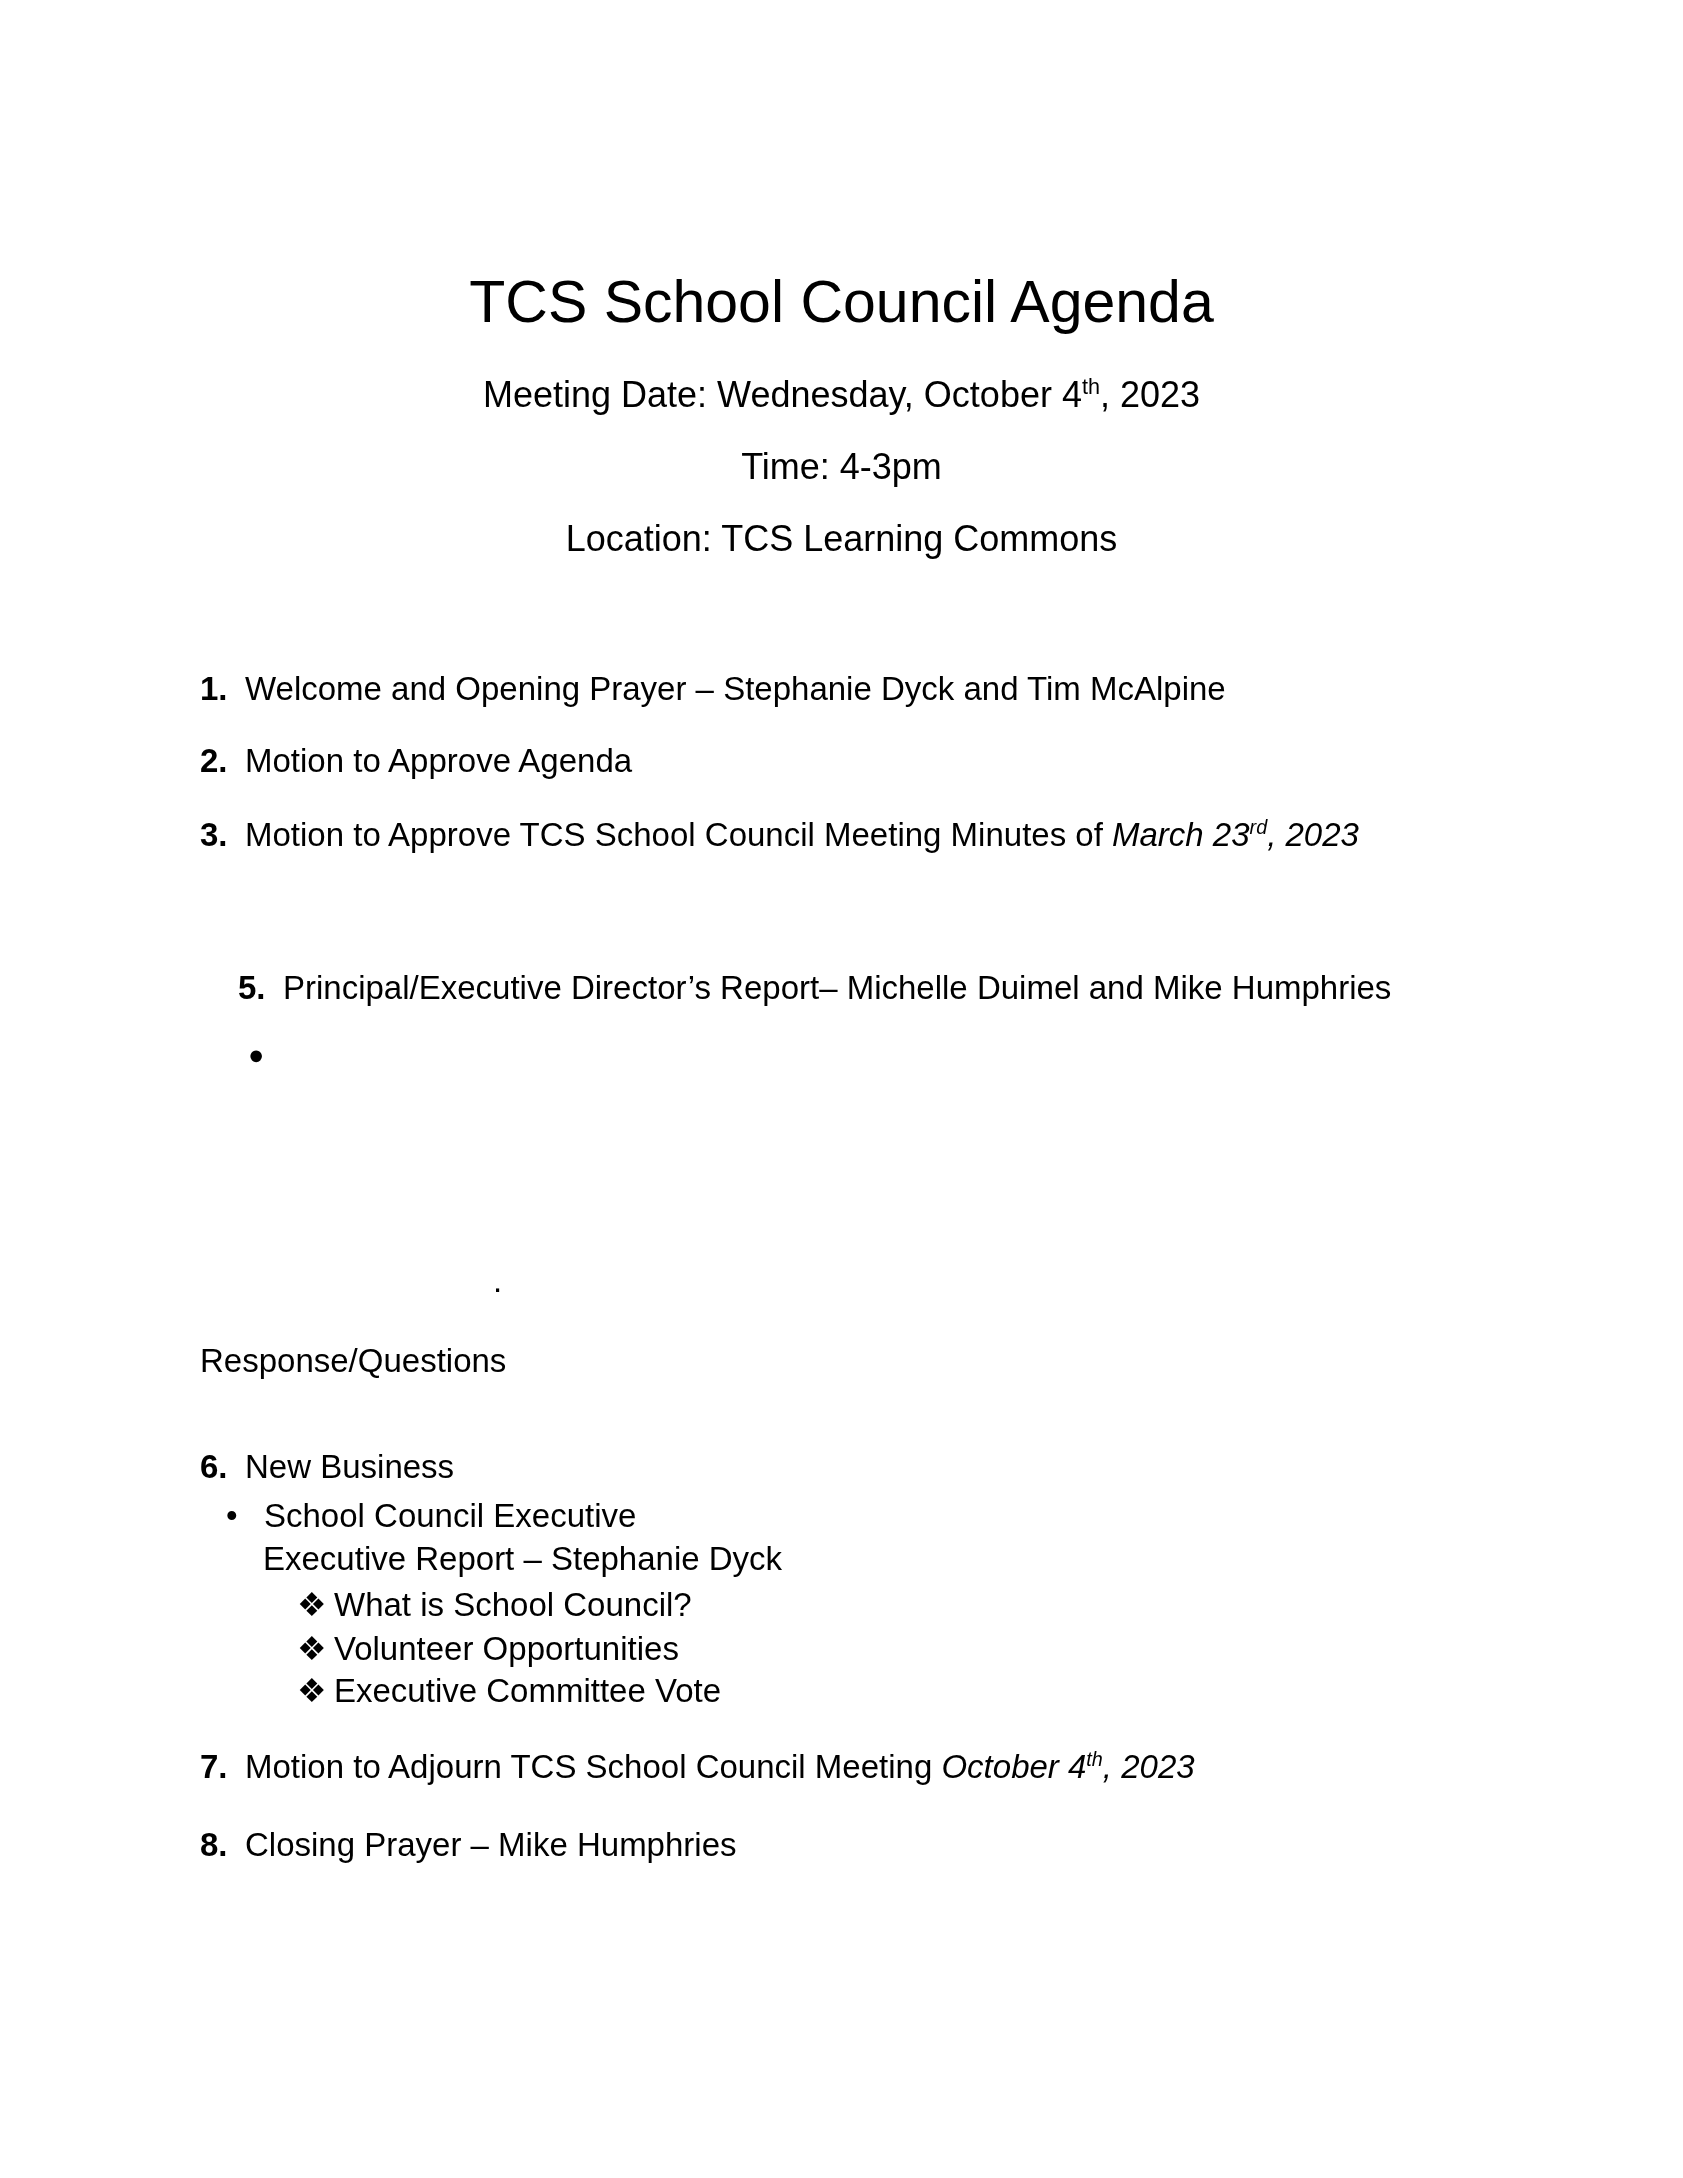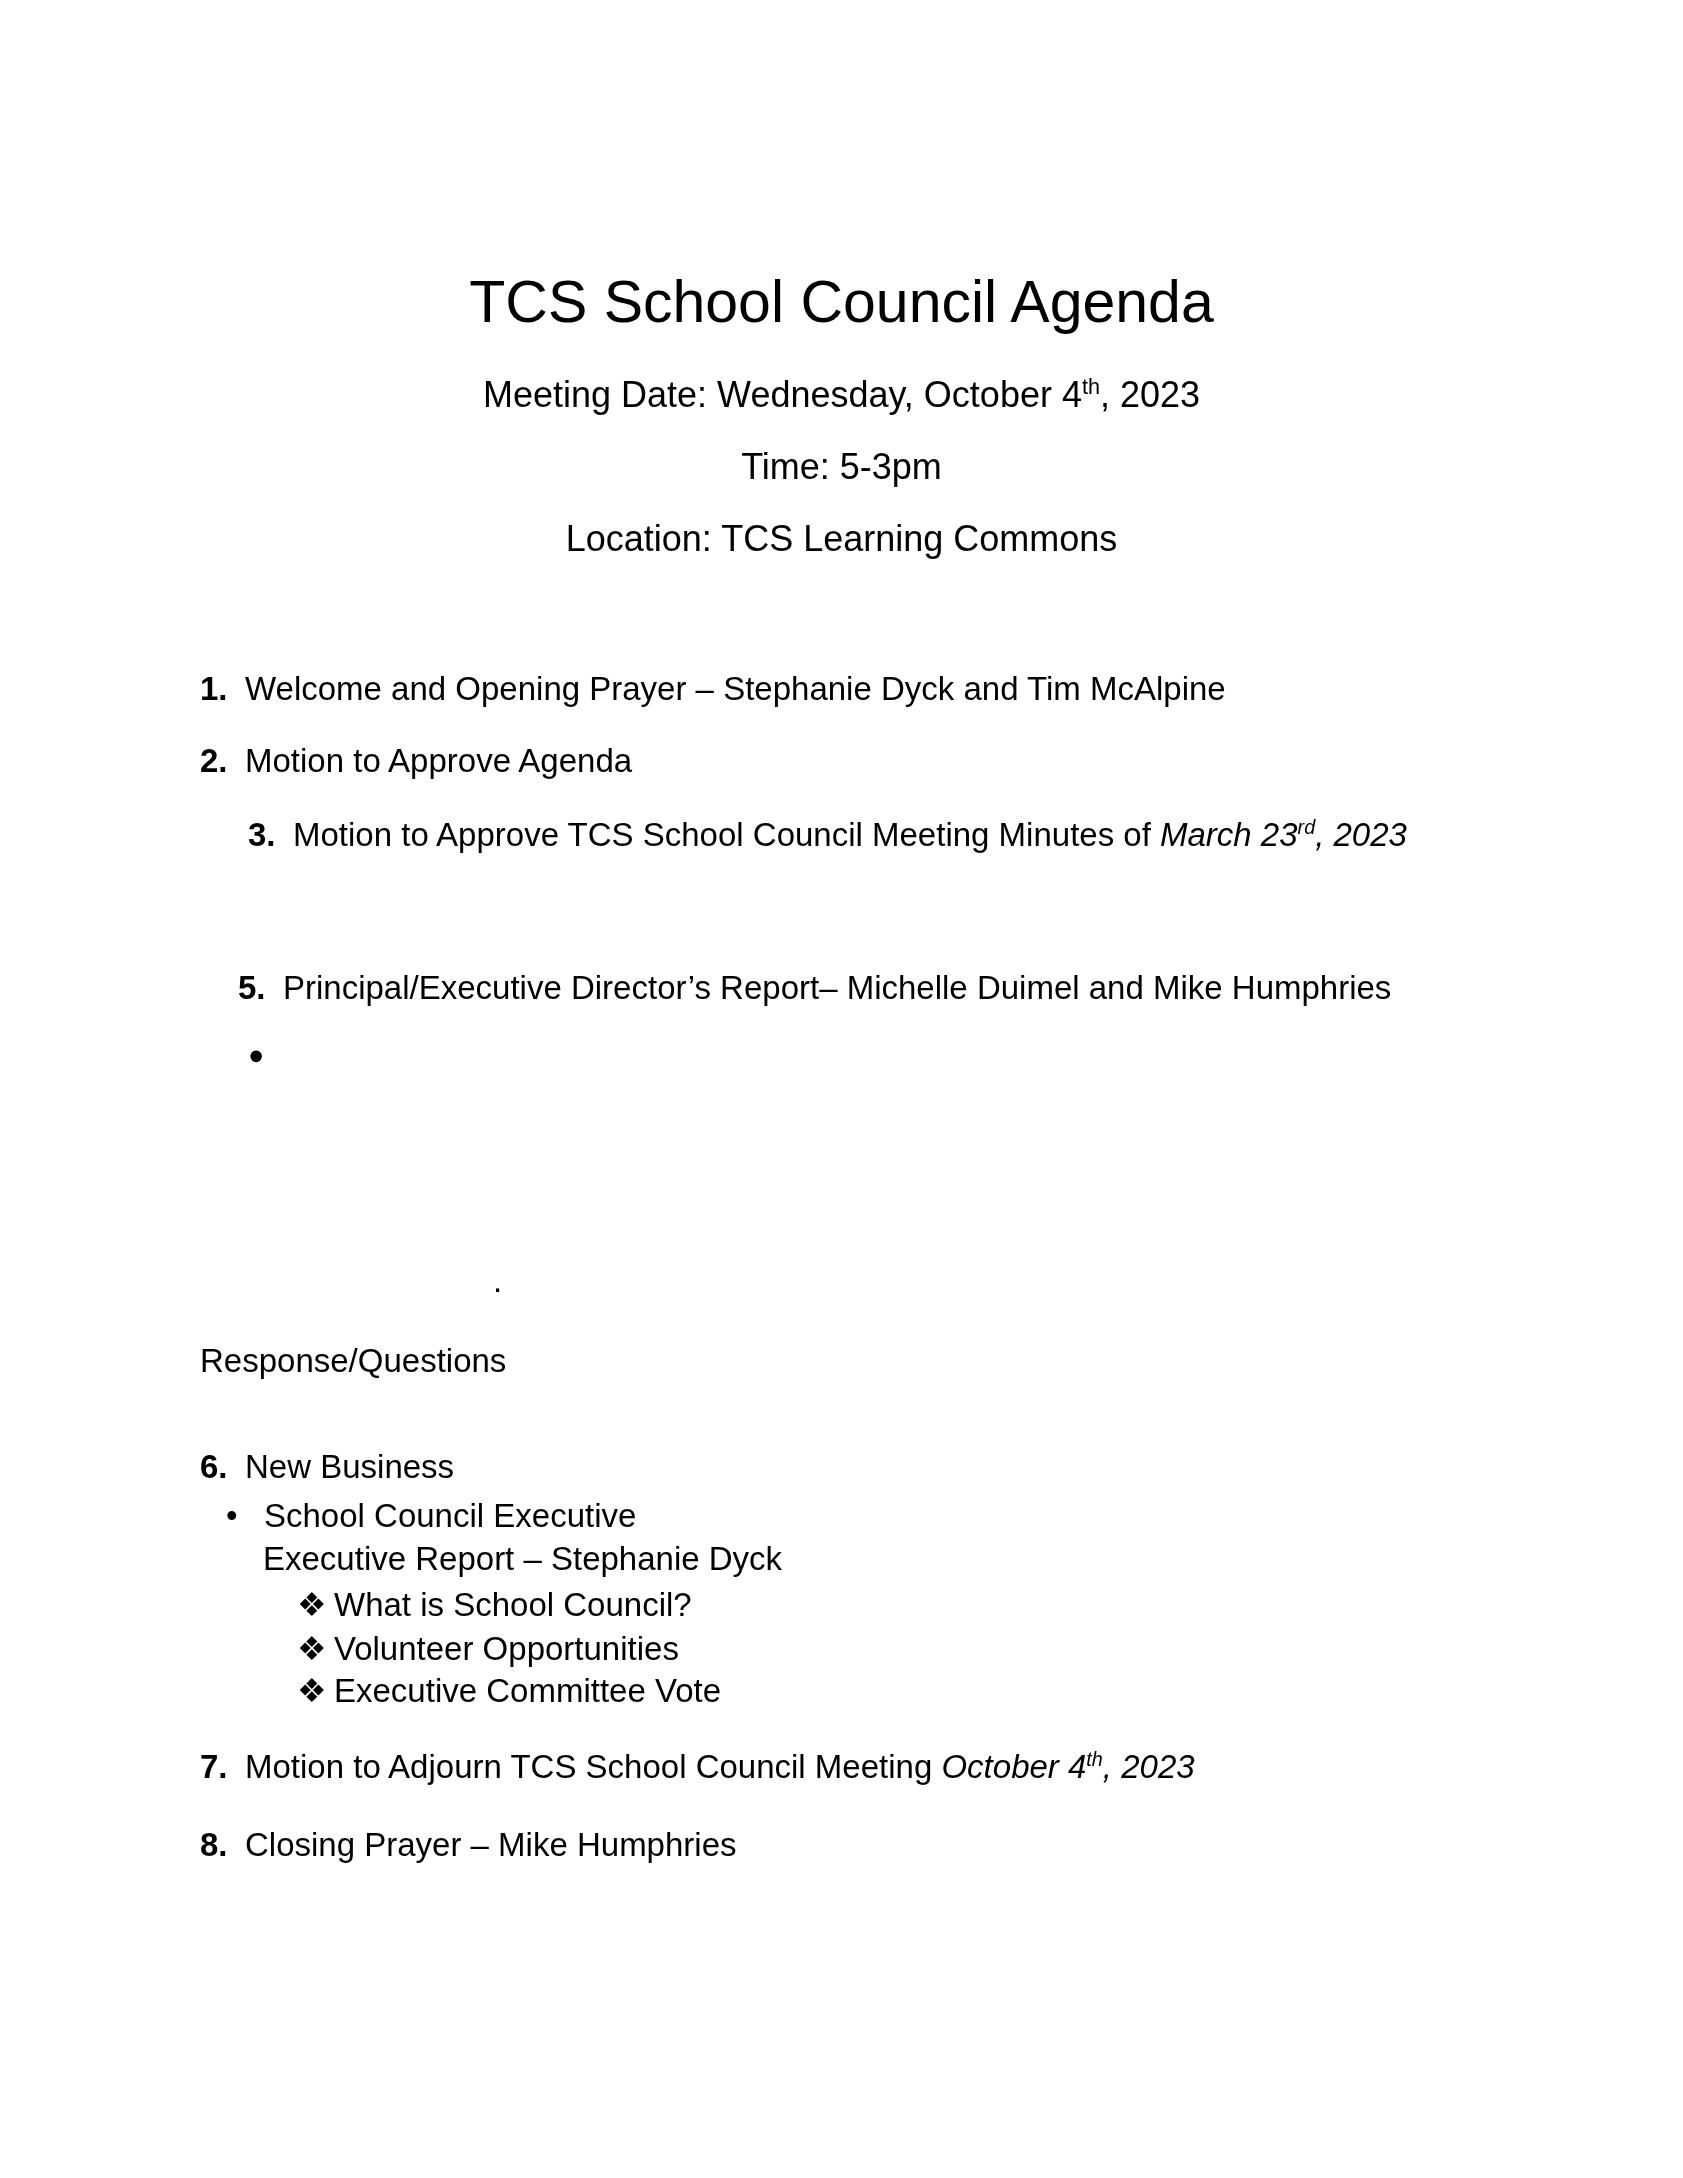--- a/index.html
+++ b/index.html
@@ -26,29 +26,29 @@
 </style>
 </head>
 <body>
 
 <div class="page">
 
   <div class="line center title" style="top:266px;">TCS School Council Agenda</div>
 
   <div class="line center sub" style="top:372px;"><span>Meeting Date: Wednesday, October 4</span><sup>th</sup><span>, 2023</span></div>
 
-  <div class="line center sub" style="top:444px;">Time: 5-3pm</div>
+  <div class="line center sub" style="top:444px;">Time: 4-3pm</div>
 
   <div class="line center sub" style="top:516px;">Location: TCS Learning Commons</div>
 
   <div class="line body-text" style="top:668px;left:200px;"><span class="num">1.</span><span>Welcome and Opening Prayer – Stephanie Dyck and Tim McAlpine</span></div>
 
   <div class="line body-text" style="top:740px;left:200px;"><span class="num">2.</span><span>Motion to Approve Agenda</span></div>
 
-  <div class="line body-text" style="top:814px;left:200px;margin-left:48px;"><span class="num">3.</span><span><span>Motion to Approve TCS School Council Meeting Minutes of </span><span class="it">March 23</span><sup class="it">rd</sup><span class="it">, 2023</span></span></div>
+  <div class="line body-text" style="top:814px;left:200px;"><span class="num">3.</span><span><span>Motion to Approve TCS School Council Meeting Minutes of </span><span class="it">March 23</span><sup class="it">rd</sup><span class="it">, 2023</span></span></div>
 
 
   <div class="line body-text" style="top:967px;left:200px;margin-left:38px;"><span class="num">5.</span><span>Principal/Executive Director’s Report– Michelle Duimel and Mike Humphries</span></div>
 
   <div class="line big-bullet" style="top:1042px;left:248px;"><span>●</span></div>
 
   <div class="line body-text" style="top:1260px;left:493px;">.</div>
 
   <div class="line body-text" style="top:1340px;left:200px;">Response/Questions</div>
 

